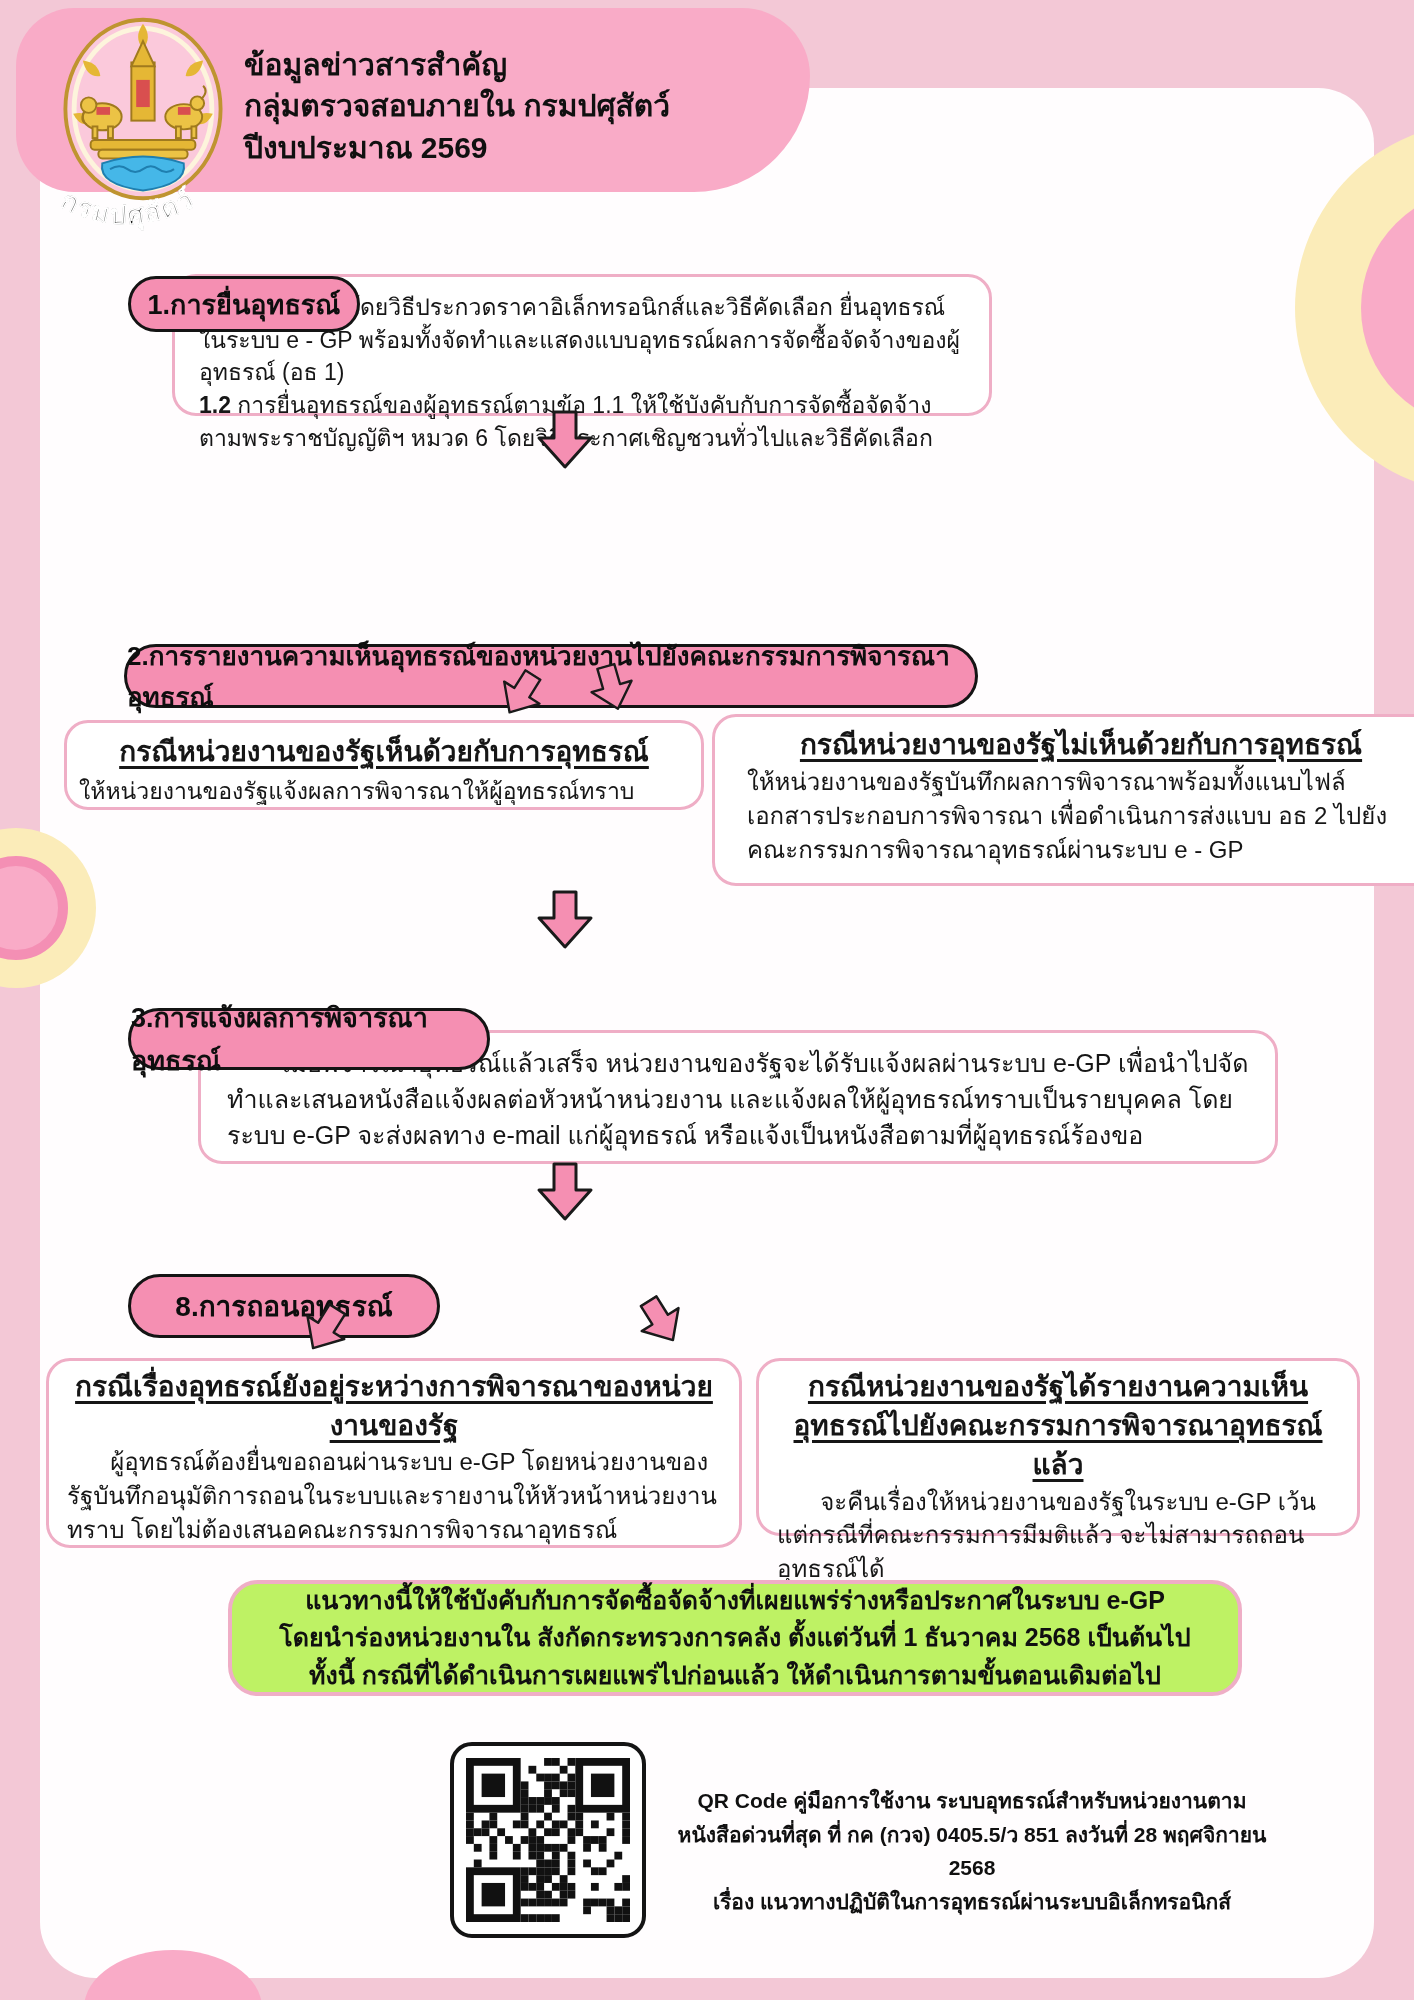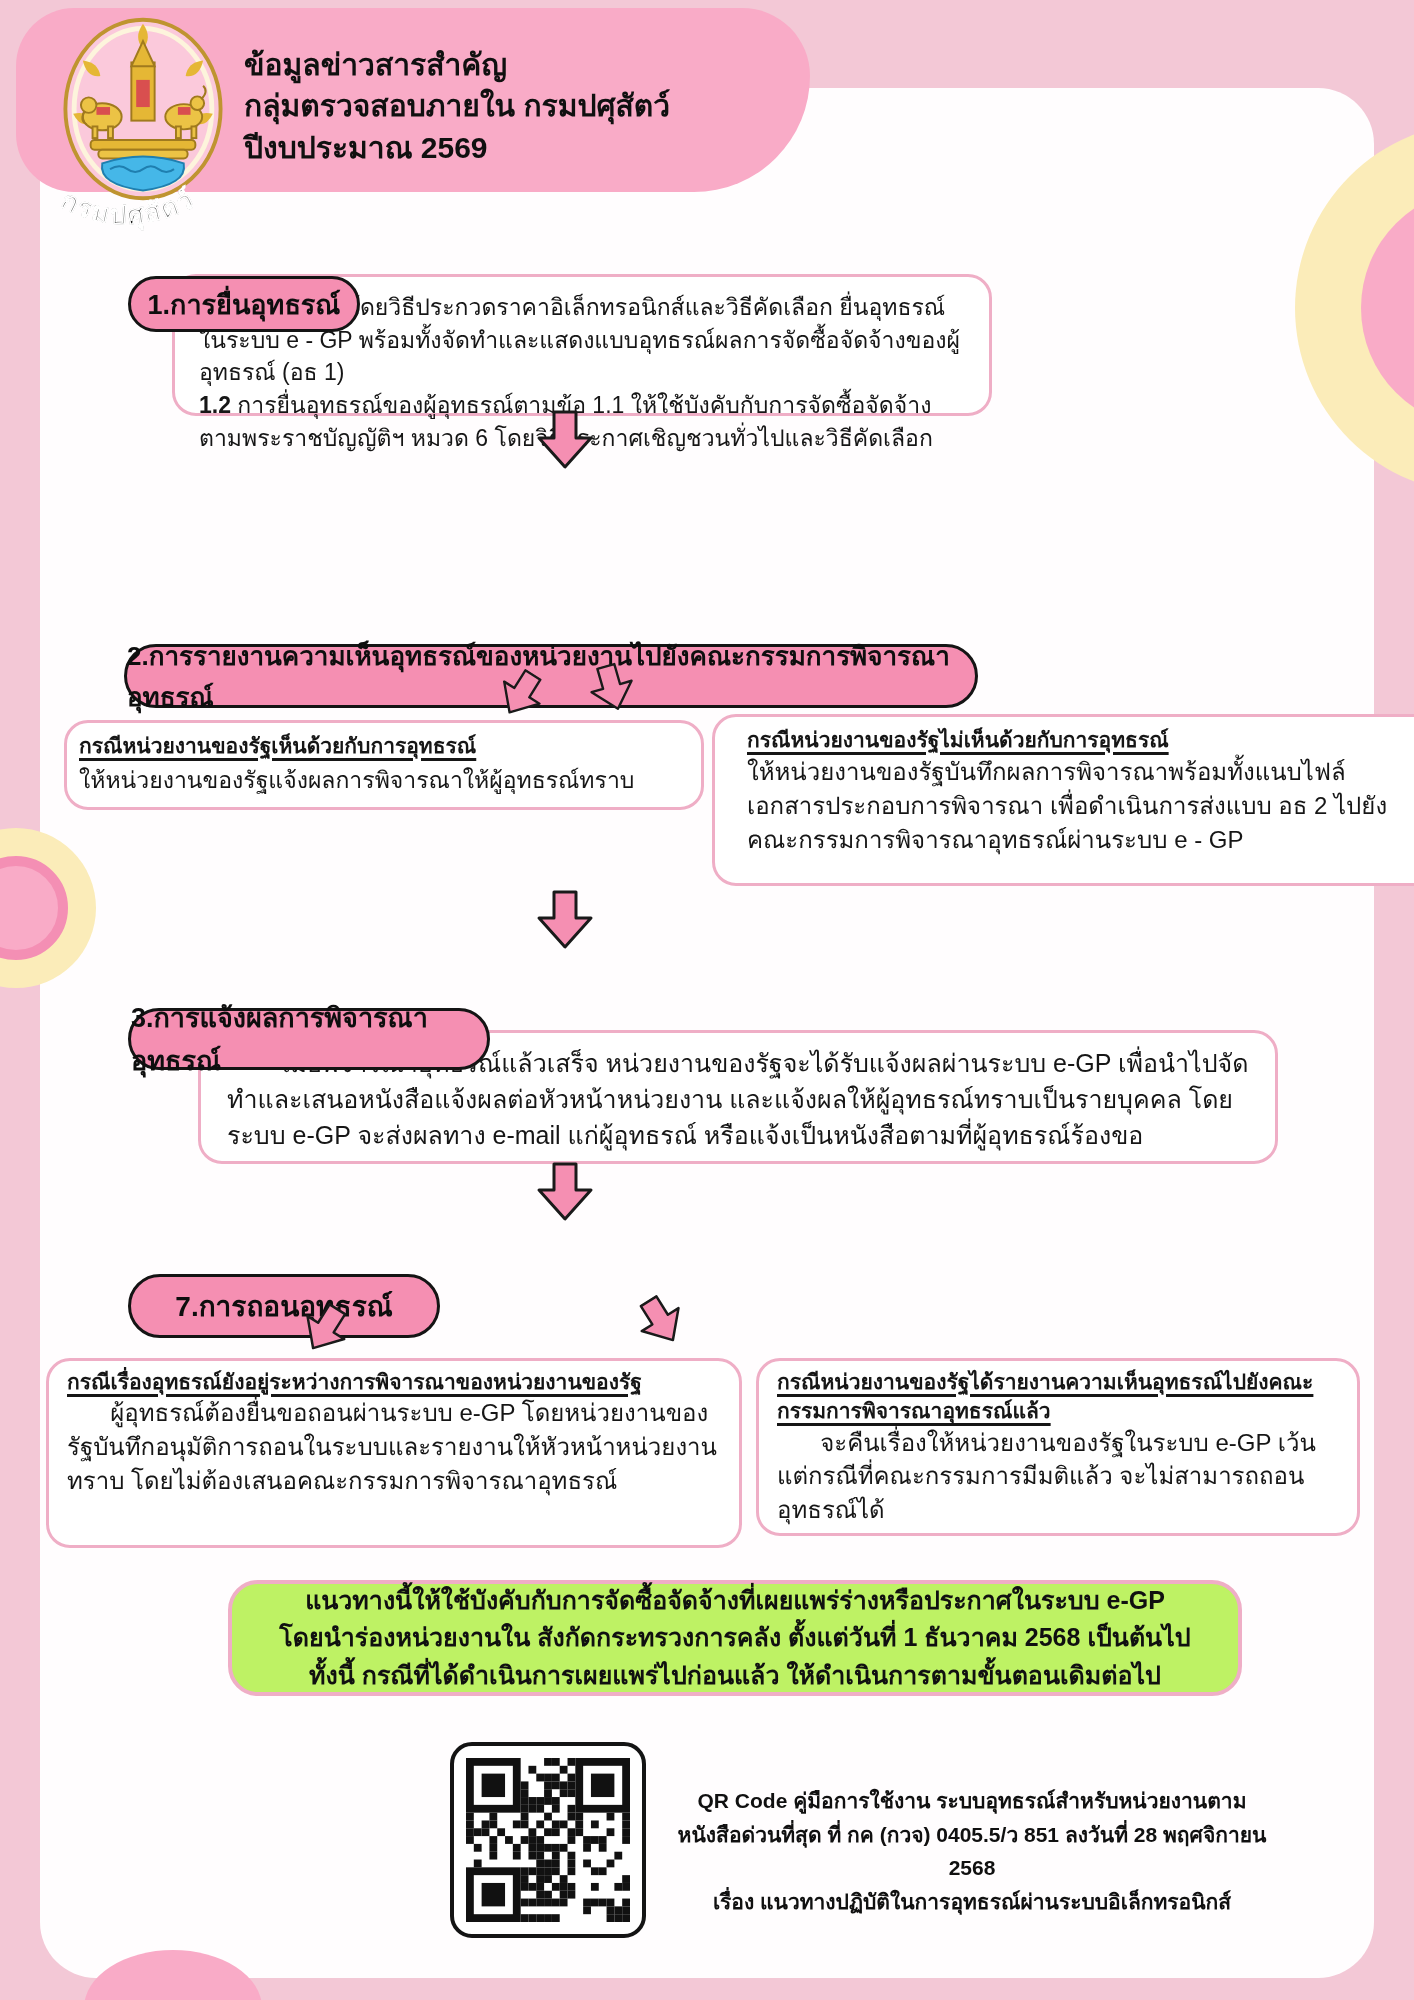--- a/index.html
+++ b/index.html
@@ -50,22 +50,22 @@
   .wbox {
     position:absolute; z-index:4; background:#fff; border:3px solid #efaec6;
     border-radius:24px; box-sizing:border-box; color:#161616;
   }
   .box-1   { left:172px; top:274px;  width:820px;  height:142px; padding:14px 22px 8px 24px; font-size:23px; line-height:1.42; }
   .box-2l  { left:64px;  top:720px;  width:640px;  height:90px;  padding:6px 12px; font-size:23px; }
   .box-2r  { left:712px; top:714px;  width:738px;  height:172px; padding:8px 32px; font-size:24px; line-height:1.42; }
   .box-3   { left:166px; top:1030px; width:1080px; height:134px; padding:12px 26px; font-size:25px; line-height:1.44;margin-left:32px; }
   .box-4l  { left:46px;  top:1358px; width:696px;  height:190px; padding:6px 18px; font-size:24px; line-height:1.4; }
   .box-4r  { left:756px; top:1358px; width:604px;  height:178px; padding:6px 18px; font-size:24px; line-height:1.4; }
-  .case-title { font-weight:bold; text-decoration:underline;
-                text-underline-offset:5px; text-decoration-thickness:2.5px; font-size:21px; }
+  .case-title { font-weight:bold; text-align:center; text-decoration:underline;
+                text-underline-offset:5px; text-decoration-thickness:2.5px; font-size:28px; }
   .indent { text-indent:1.8em; }
   .indent-lg { text-indent:2.2em; }
   
   .footer-note {
     position:absolute; z-index:4; left:228px; top:1580px; width:1014px; height:116px;
     background:#bef264; border:4px solid #efaec6; border-radius:30px; box-sizing:border-box;
     display:flex; flex-direction:column; align-items:center; justify-content:center;
     font-weight:bold; font-size:25px; line-height:1.5; color:#101010; text-align:center;
   }
   
@@ -203,21 +203,21 @@
   <div class="wbox box-3">
     <div class="indent-lg">เมื่อพิจารณาอุทธรณ์แล้วเสร็จ หน่วยงานของรัฐจะได้รับแจ้งผลผ่านระบบ e-GP เพื่อนำไปจัดทำและเสนอหนังสือแจ้งผลต่อหัวหน้าหน่วยงาน และแจ้งผลให้ผู้อุทธรณ์ทราบเป็นรายบุคคล โดยระบบ e-GP จะส่งผลทาง e-mail แก่ผู้อุทธรณ์ หรือแจ้งเป็นหนังสือตามที่ผู้อุทธรณ์ร้องขอ</div>
   </div>
 
   <div class="arrow a-main3">
     <svg viewBox="0 0 60 60">
         <path d="M19 2 H41 V28 H56 L30 57 L4 28 H19 Z" fill="#f58fb2" stroke="#1a1a1a" stroke-width="3" stroke-linejoin="round"></path>
       </svg>
   </div>
 
-  <div class="pill pill-4">7.การถอนอุทธรณ์</div>
+  <div class="pill pill-4">8.การถอนอุทธรณ์</div>
   <div class="arrow a-b4l">
     <svg viewBox="0 0 60 60">
         <path d="M19 2 H41 V28 H56 L30 57 L4 28 H19 Z" fill="#f58fb2" stroke="#1a1a1a" stroke-width="3" stroke-linejoin="round"></path>
       </svg>
   </div>
   <div class="arrow a-b4r">
     <svg viewBox="0 0 60 60">
         <path d="M19 2 H41 V28 H56 L30 57 L4 28 H19 Z" fill="#f58fb2" stroke="#1a1a1a" stroke-width="3" stroke-linejoin="round"></path>
       </svg>
   </div>

